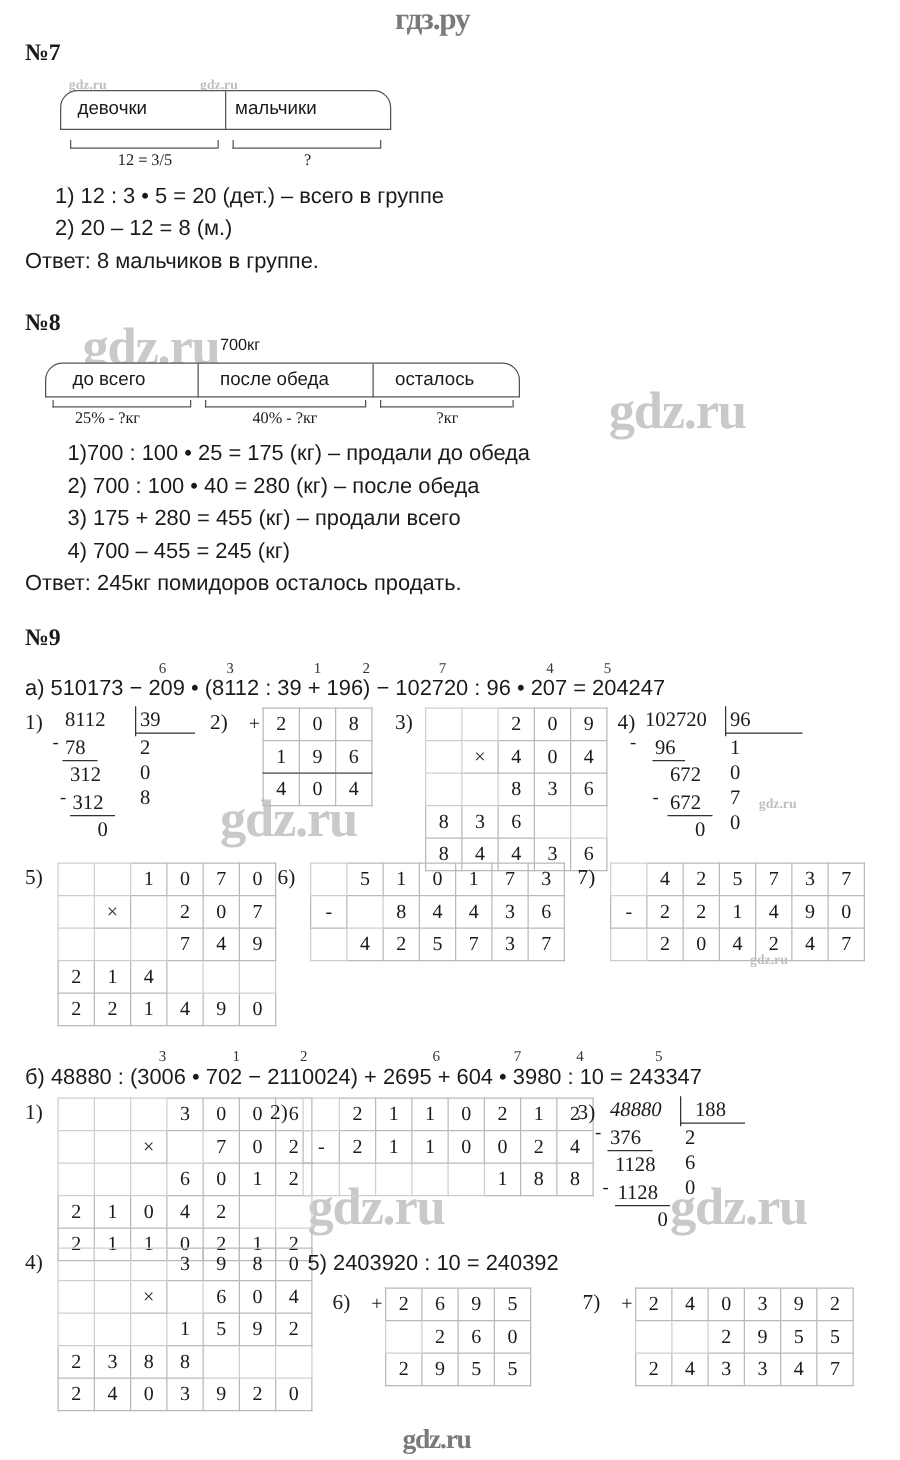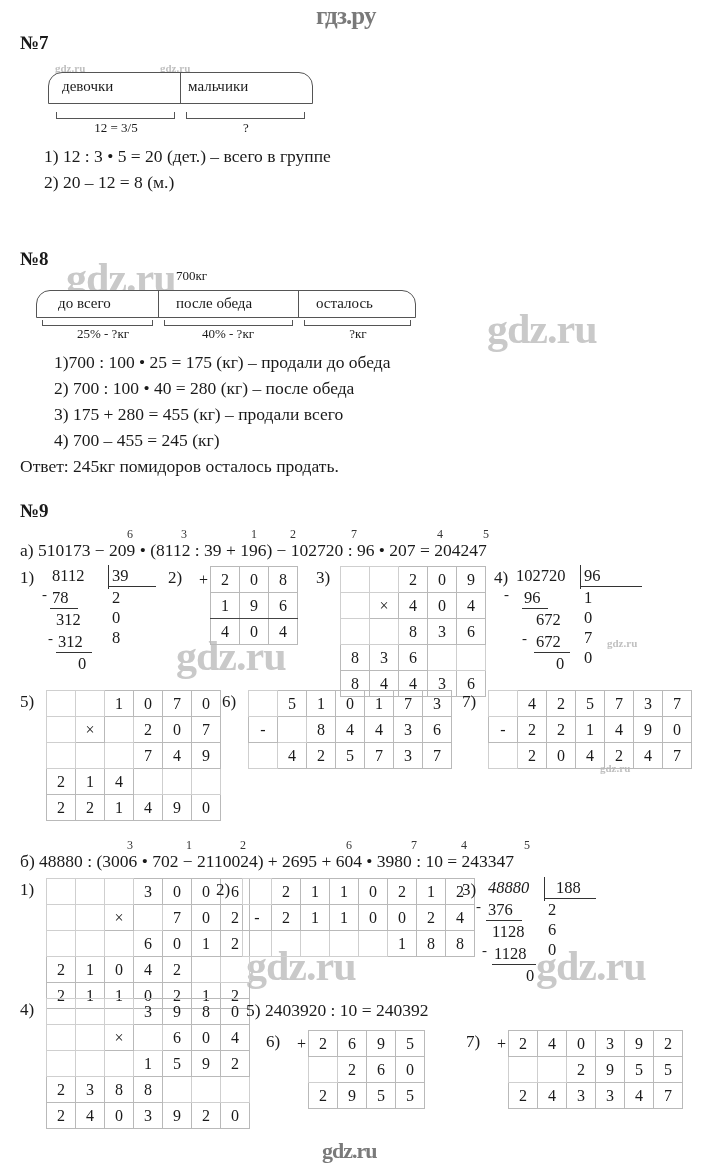--- a/index.html
+++ b/index.html
@@ -27,21 +27,21 @@
 
   .task-num{
     position:absolute;
     font-weight:bold;
     font-size:19px;
     font-family:"Liberation Serif", serif;
   }
   .txt{
     position:absolute;
     font-size:17.5px;
-    font-family:Liberation Serif, serif;
+    font-family:Liberation Sans, sans-serif;
     white-space:nowrap;
   }
   .txt.sm{font-size:15px;}
   .txt.xs{font-size:12.5px;}
 
   
   .diag{position:absolute;}
   .seg{
     position:absolute;
     border:1px solid #555;
@@ -108,20 +108,21 @@
     <div class="tick" style="left:126px;top:40px;height:7px;"></div>
     <div class="hline" style="left:138px;top:46px;width:118px;"></div>
     <div class="tick" style="left:138px;top:40px;height:7px;"></div>
     <div class="tick" style="left:256px;top:40px;height:7px;"></div>
     <div class="lbl" style="left:20px;top:48px;width:96px;">12 = 3/5</div>
     <div class="lbl" style="left:150px;top:48px;width:96px;">?</div>
   </div>
 
   <div class="txt" style="left:44px;top:146px;">1) 12 : 3 • 5 = 20 (дет.) – всего в группе</div>
   <div class="txt" style="left:44px;top:172px;">2) 20 – 12 = 8 (м.)</div>
+  <div class="txt" style="left:20px;top:198px;">Ответ: 8 мальчиков в группе.</div>
 
   <div class="task-num" style="left:20px;top:248px;">№8</div>
 
   <div class="diag" style="left:36px;top:268px;width:380px;height:60px;">
     <div class="txt xs" style="left:140px;top:0px;font-size:13px;">700кг</div>
     <div class="seg" style="left:0;top:22px;width:380px;height:28px;"></div>
     <div class="tick" style="left:122px;top:23px;height:27px;"></div>
     <div class="tick" style="left:262px;top:23px;height:27px;"></div>
     <div class="txt sm" style="left:22px;top:27px;">до всего</div>
     <div class="txt sm" style="left:140px;top:27px;">после обеда</div>
@@ -130,21 +131,21 @@
     <div class="hline" style="left:6px;top:57px;width:110px;"></div>
     <div class="tick" style="left:6px;top:52px;height:6px;"></div>
     <div class="tick" style="left:116px;top:52px;height:6px;"></div>
     <div class="hline" style="left:128px;top:57px;width:128px;"></div>
     <div class="tick" style="left:128px;top:52px;height:6px;"></div>
     <div class="tick" style="left:256px;top:52px;height:6px;"></div>
     <div class="hline" style="left:268px;top:57px;width:106px;"></div>
     <div class="tick" style="left:268px;top:52px;height:6px;"></div>
     <div class="tick" style="left:374px;top:52px;height:6px;"></div>
 
-    <div class="lbl" style="left:21px;top:58px;width:92px;">25% - ?кг</div>
+    <div class="lbl" style="left:4px;top:58px;width:92px;">25% - ?кг</div>
     <div class="lbl" style="left:146px;top:58px;width:92px;">40% - ?кг</div>
     <div class="lbl" style="left:276px;top:58px;width:92px;">?кг</div>
   </div>
 
   <div class="txt" style="left:54px;top:352px;">1)700 : 100 • 25 = 175 (кг) – продали до обеда</div>
   <div class="txt" style="left:54px;top:378px;">2) 700 : 100 • 40 = 280 (кг) – после обеда</div>
   <div class="txt" style="left:54px;top:404px;">3) 175 + 280 = 455 (кг) – продали всего</div>
   <div class="txt" style="left:54px;top:430px;">4) 700 – 455 = 245 (кг)</div>
   <div class="txt" style="left:20px;top:456px;">Ответ: 245кг помидоров осталось продать.</div>
 

